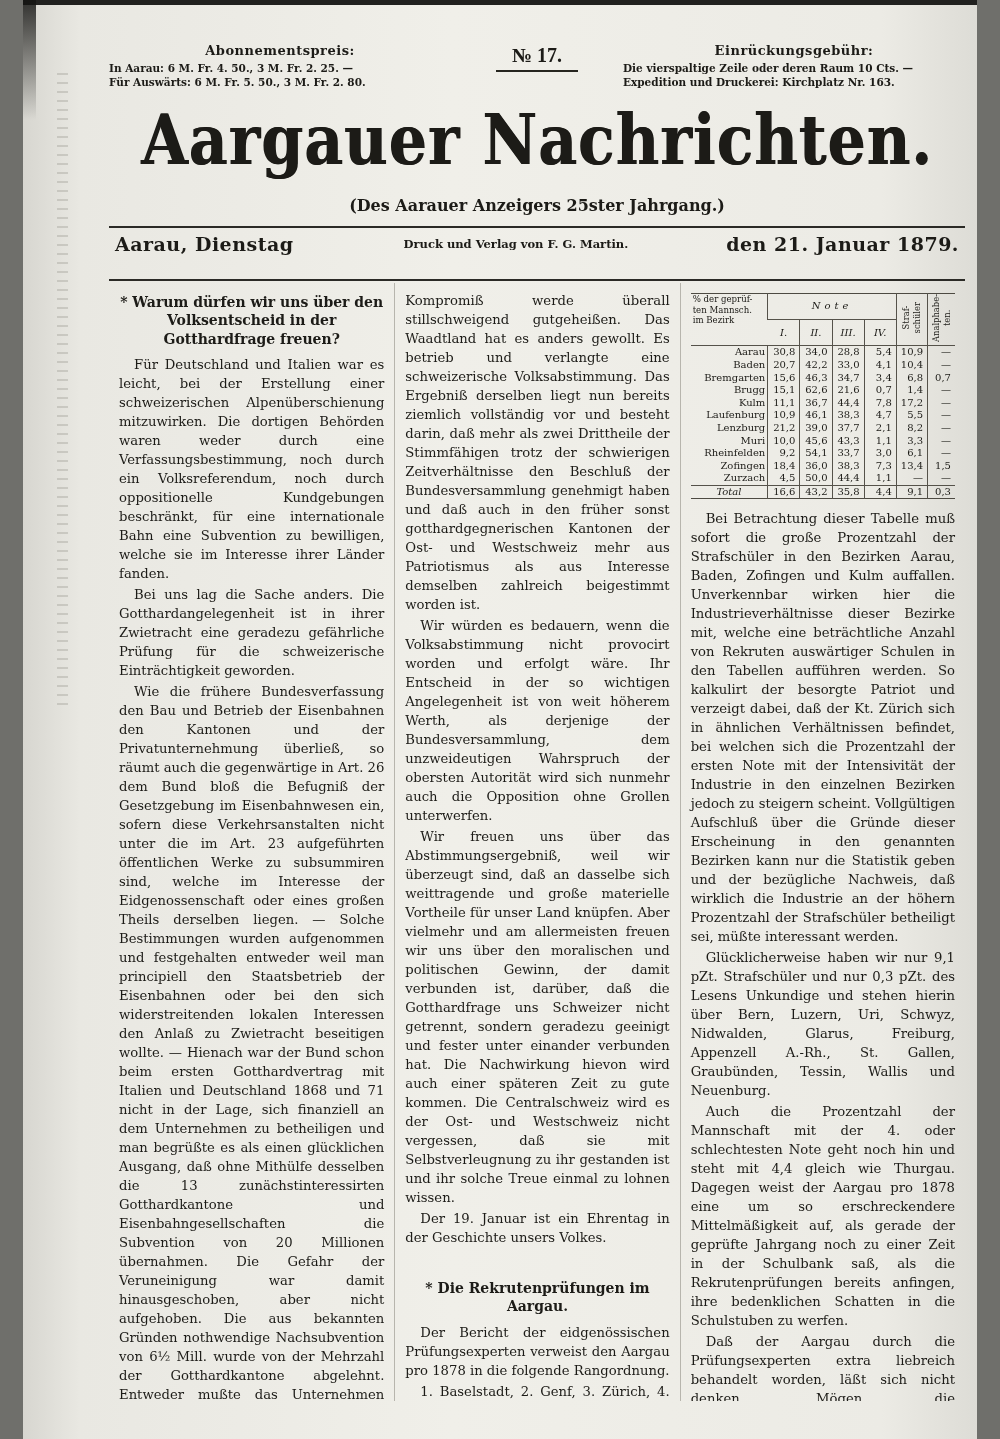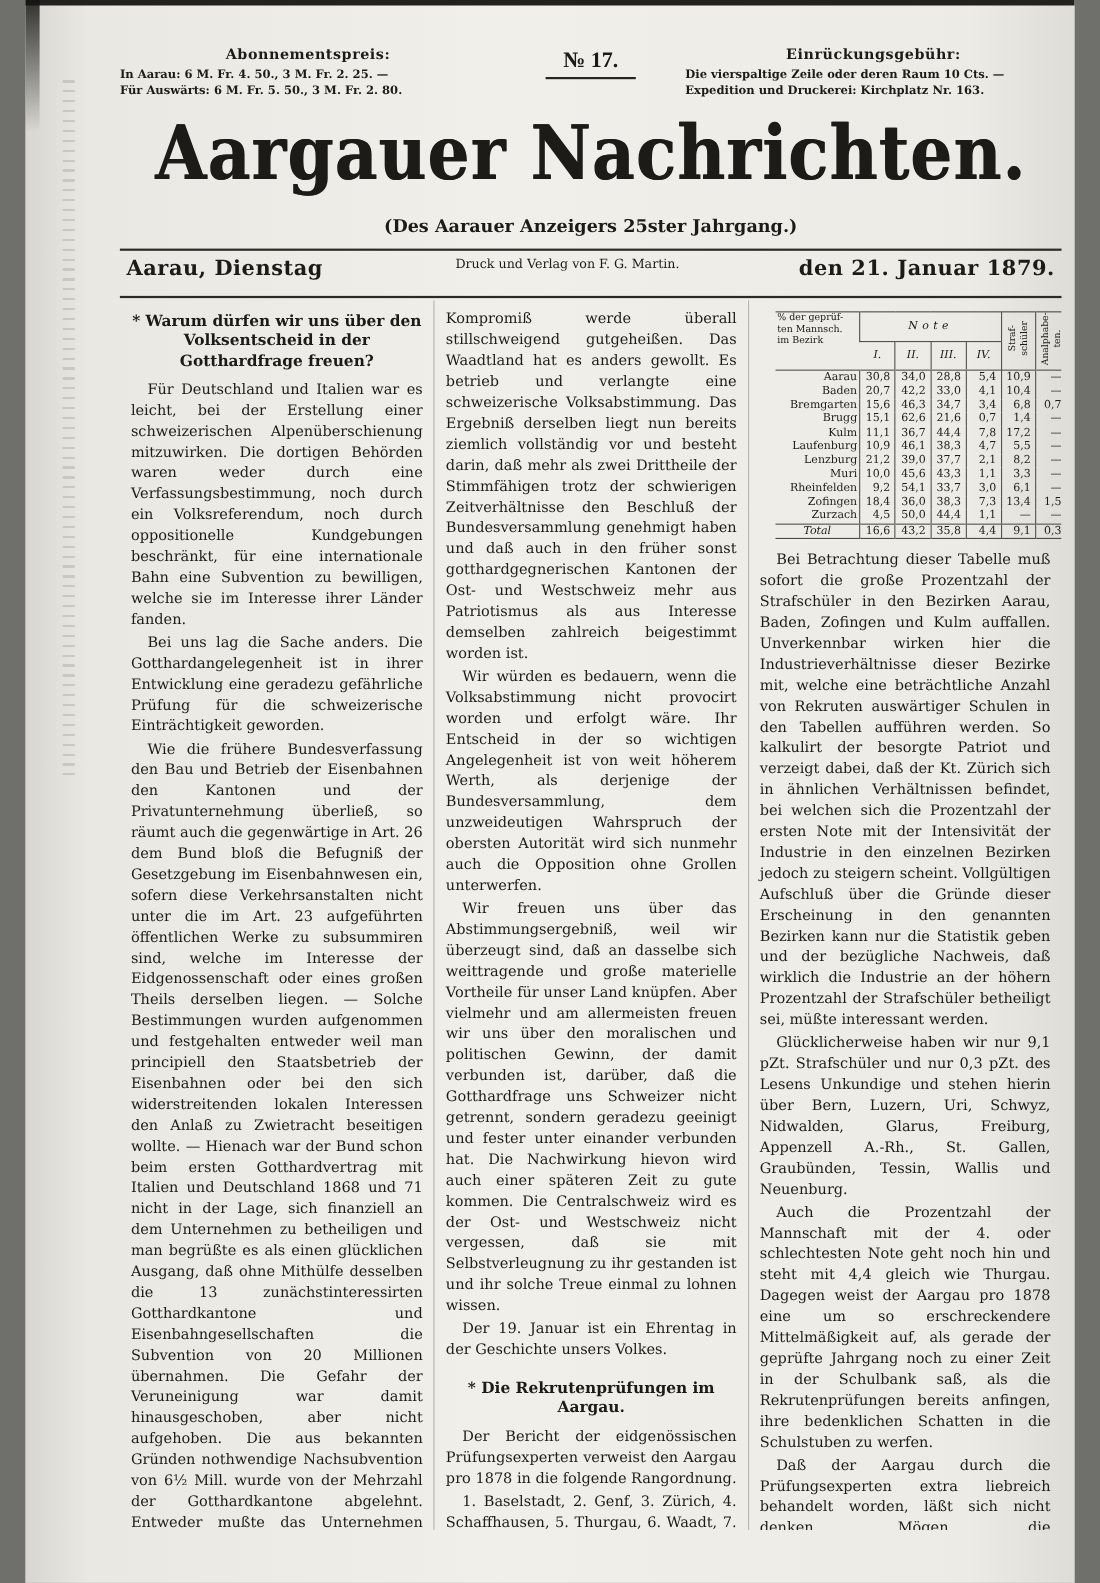--- a/index.html
+++ b/index.html
@@ -36,39 +36,39 @@
     border-bottom: 2px solid #26251f; padding: 0 16px 3px; }
 
   
   .masthead { margin: 16px 0 0; text-align: center; font-size: 60px; font-weight: bold;
     letter-spacing: 1px; white-space: nowrap; transform: scaleY(1.14);
     text-shadow: .7px 0 0 #1c1b17; }
   .subtitle { margin-top: 21px; text-align: center; font-weight: bold; font-size: 16px; }
 
   
   .dateline { margin-top: 11px; border-top: 2px solid #2b2a26; border-bottom: 2px solid #2b2a26;
-    padding: 5px 6px 14px; display: flex; justify-content: space-between; align-items: flex-start; }
+    padding: 5px 6px 24px; display: flex; justify-content: space-between; align-items: center; }
   .dl-place, .dl-date { font-size: 19px; font-weight: bold; letter-spacing: .5px; }
-  .dl-imprint { font-size: 11.5px; font-weight: normal; margin-left: 12px; }
+  .dl-imprint { font-size: 11.5px; font-weight: bold; margin-left: 12px; }
 
   
   .columns { display: flex; margin-top: 2px; height: 1118px; overflow: hidden; }
   .col { width: 33.3333%; padding: 8px 10px 0; overflow: hidden; }
   .col + .col { border-left: 1px solid #b7b5ad; }
 
   .art-title { font-size: 14px; font-weight: bold; text-align: center; line-height: 1.32;
     margin: 2px 0 7px; }
-  .art-title.gap { margin-top: 16px; }
+  .art-title.gap { margin-top: 32px; }
 
   .body-p { margin: 0 0 2px; font-size: 13.2px; line-height: 1.44; text-align: justify;
     text-indent: 15px; }
 
   
   .rtable { width: 100%; border-collapse: collapse; font-size: 10px; line-height: 1.25;
-    margin: 2px 14px 10px; border-top: 1px solid #4d4a42; border-bottom: 1px solid #4d4a42; }
+    margin: 2px 0 10px; border-top: 1px solid #4d4a42; border-bottom: 1px solid #4d4a42; }
   .rtable th, .rtable td { padding: 0 2px; font-weight: normal; }
   .rtable th + th, .rtable td + td { border-left: 1px solid #55524a; }
   .rtable thead tr:last-child th { border-bottom: 1px solid #55524a; }
   .rtable thead tr:first-child th { border-bottom: 1px solid #55524a; }
   .rtable thead th.rot { border-bottom: none; }
   .corner { font-size: 8.6px; text-align: left; white-space: pre-line; width: 72px; vertical-align: top; }
   .note-h { text-align: center; font-style: italic; letter-spacing: 4px; }
   .note-c { text-align: center; width: 30px; font-style: italic; }
   .rot { width: 23px; vertical-align: middle; text-align: center; }
   .vert { writing-mode: vertical-rl; transform: rotate(180deg); white-space: pre-line;
@@ -112,21 +112,21 @@
       <span class="dl-place">Aarau, Dienstag</span>
       <span class="dl-imprint">Druck und Verlag von F. G. Martin.</span>
       <span class="dl-date">den 21. Januar 1879.</span>
     </div>
 
     <div class="columns">
 
       <div class="col">
         <h2 class="art-title">* Warum dürfen wir uns über den Volksentscheid in der Gotthardfrage freuen?</h2>
         <p class="body-p">Für Deutschland und Italien war es leicht, bei der Erstellung einer schweizerischen Alpenüberschienung mitzuwirken. Die dortigen Behörden waren weder durch eine Verfassungsbestimmung, noch durch ein Volksreferendum, noch durch oppositionelle Kundgebungen beschränkt, für eine internationale Bahn eine Subvention zu bewilligen, welche sie im Interesse ihrer Länder fanden.</p>
-        <p class="body-p">Bei uns lag die Sache anders. Die Gotthardangelegenheit ist in ihrer Entwicklung eine geradezu gefährliche Prüfung für die schweizerische Einträchtigkeit geworden.</p>
+        <p class="body-p">Bei uns lag die Sache anders. Die Gotthardangelegenheit ist in ihrer Zwietracht eine geradezu gefährliche Prüfung für die schweizerische Einträchtigkeit geworden.</p>
         <p class="body-p">Wie die frühere Bundesverfassung den Bau und Betrieb der Eisenbahnen den Kantonen und der Privatunternehmung überließ, so räumt auch die gegenwärtige in Art. 26 dem Bund bloß die Befugniß der Gesetzgebung im Eisenbahnwesen ein, sofern diese Verkehrsanstalten nicht unter die im Art. 23 aufgeführten öffentlichen Werke zu subsummiren sind, welche im Interesse der Eidgenossenschaft oder eines großen Theils derselben liegen. — Solche Bestimmungen wurden aufgenommen und festgehalten entweder weil man principiell den Staatsbetrieb der Eisenbahnen oder bei den sich widerstreitenden lokalen Interessen den Anlaß zu Zwietracht beseitigen wollte. — Hienach war der Bund schon beim ersten Gotthardvertrag mit Italien und Deutschland 1868 und 71 nicht in der Lage, sich finanziell an dem Unternehmen zu betheiligen und man begrüßte es als einen glücklichen Ausgang, daß ohne Mithülfe desselben die 13 zunächstinteressirten Gotthardkantone und Eisenbahngesellschaften die Subvention von 20 Millionen übernahmen. Die Gefahr der Veruneinigung war damit hinausgeschoben, aber nicht aufgehoben. Die aus bekannten Gründen nothwendige Nachsubvention von 6½ Mill. wurde von der Mehrzahl der Gotthardkantone abgelehnt. Entweder mußte das Unternehmen seinem Schicksal überlassen werden oder der Bund mußte in den Riß treten und damit auch die dabei nicht nur nicht interessirten sondern in ihren Bestrebungen für eine eigene Alpenbahn geschädigten Kantone der Ost- und Westschweiz. Die Schweiz stand vor einer schweren Krisis. Es drohte eine Entfremdung und ein Zwiespalt zwischen Landestheilen, die sonst durch politische Anschauungen geeint, in guten und bösen Tagen zusammengehalten. Da siegte in der Bundesversammlung, wie einst zu Stanz der Geist der Versöhnlichkeit und des Entgegenkommens, es wurde nicht umsonst an den Patriotismus appellirt, es wurde das lösende Wort gefunden, es wurde jene nach allen Seiten billige Verständigung erzielt, welche in allen Gauen Anklang fand und tausend und aber tausend Herzen von Bangigkeit und Druck befreite.</p>
 
       </div>
 
       <div class="col">
         <p class="body-p" style="text-indent:0">Kompromiß werde überall stillschweigend gutgeheißen. Das Waadtland hat es anders gewollt. Es betrieb und verlangte eine schweizerische Volksabstimmung. Das Ergebniß derselben liegt nun bereits ziemlich vollständig vor und besteht darin, daß mehr als zwei Drittheile der Stimmfähigen trotz der schwierigen Zeitverhältnisse den Beschluß der Bundesversammlung genehmigt haben und daß auch in den früher sonst gotthardgegnerischen Kantonen der Ost- und Westschweiz mehr aus Patriotismus als aus Interesse demselben zahlreich beigestimmt worden ist.</p>
         <p class="body-p">Wir würden es bedauern, wenn die Volksabstimmung nicht provocirt worden und erfolgt wäre. Ihr Entscheid in der so wichtigen Angelegenheit ist von weit höherem Werth, als derjenige der Bundesversammlung, dem unzweideutigen Wahrspruch der obersten Autorität wird sich nunmehr auch die Opposition ohne Grollen unterwerfen.</p>
         <p class="body-p">Wir freuen uns über das Abstimmungsergebniß, weil wir überzeugt sind, daß an dasselbe sich weittragende und große materielle Vortheile für unser Land knüpfen. Aber vielmehr und am allermeisten freuen wir uns über den moralischen und politischen Gewinn, der damit verbunden ist, darüber, daß die Gotthardfrage uns Schweizer nicht getrennt, sondern geradezu geeinigt und fester unter einander verbunden hat. Die Nachwirkung hievon wird auch einer späteren Zeit zu gute kommen. Die Centralschweiz wird es der Ost- und Westschweiz nicht vergessen, daß sie mit Selbstverleugnung zu ihr gestanden ist und ihr solche Treue einmal zu lohnen wissen.</p>
         <p class="body-p">Der 19. Januar ist ein Ehrentag in der Geschichte unsers Volkes.</p>
         <h2 class="art-title gap">* Die Rekrutenprüfungen im Aargau.</h2>

